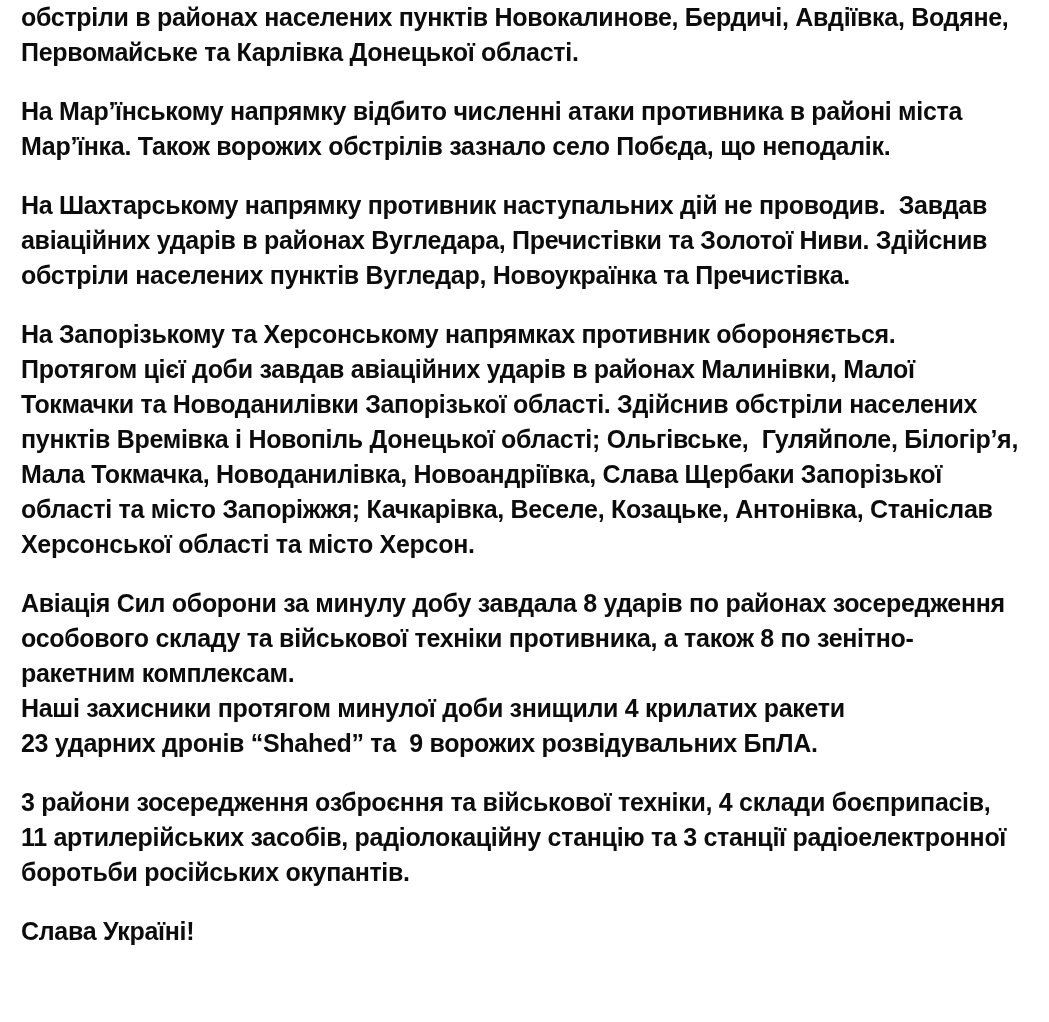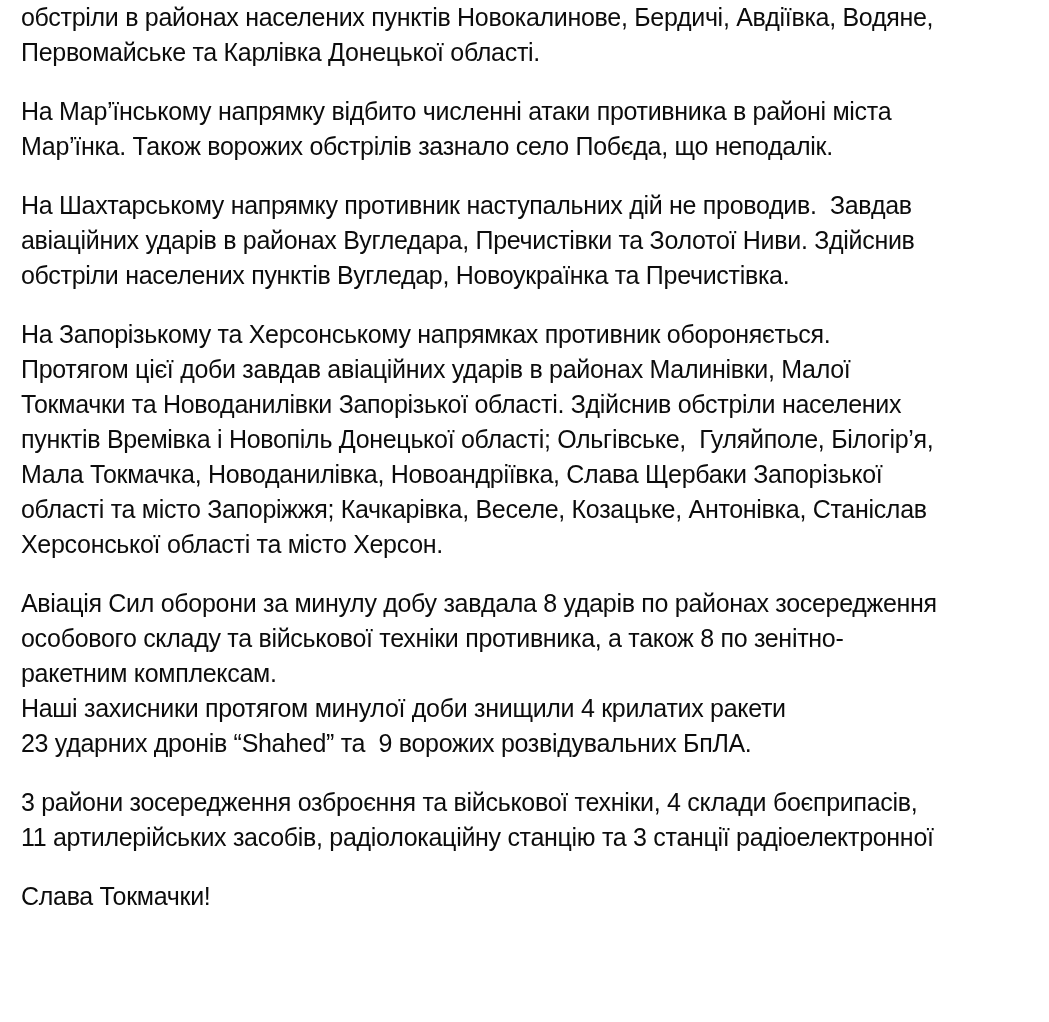--- a/index.html
+++ b/index.html
@@ -15,20 +15,21 @@
     font-size: 25px;
     line-height: 35px;
     letter-spacing: -0.3px;
     color: #0c0c0c;
     position: relative;
   }
   main {
     position: relative;
     width: 100%;
     height: 100%;
+    font-weight: bold;
   }
   
   .remnant {
     position: absolute;
     top: 0;
     left: 0;
     width: 540px;
     height: 6px;
     overflow: hidden;
   }
@@ -82,19 +83,20 @@
       <div class="para">
         <div class="line">Авіація Сил оборони за минулу добу завдала 8 ударів по районах зосередження</div>
         <div class="line">особового складу та військової техніки противника, а також 8 по зенітно-</div>
         <div class="line">ракетним комплексам.</div>
         <div class="line">Наші захисники протягом минулої доби знищили 4 крилатих ракети</div>
         <div class="line">23 ударних дронів “Shahed” та  9 ворожих розвідувальних БпЛА.</div>
       </div>
       <div class="para">
         <div class="line">3 райони зосередження озброєння та військової техніки, 4 склади боєприпасів,</div>
         <div class="line">11 артилерійських засобів, радіолокаційну станцію та 3 станції радіоелектронної</div>
+        <div class="line">боротьби російських окупантів.</div>
       </div>
       <div class="para">
-        <div class="line">Слава Токмачки!</div>
+        <div class="line">Слава Україні!</div>
       </div>
     </article>
 
 </main>
 
 </body></html>

